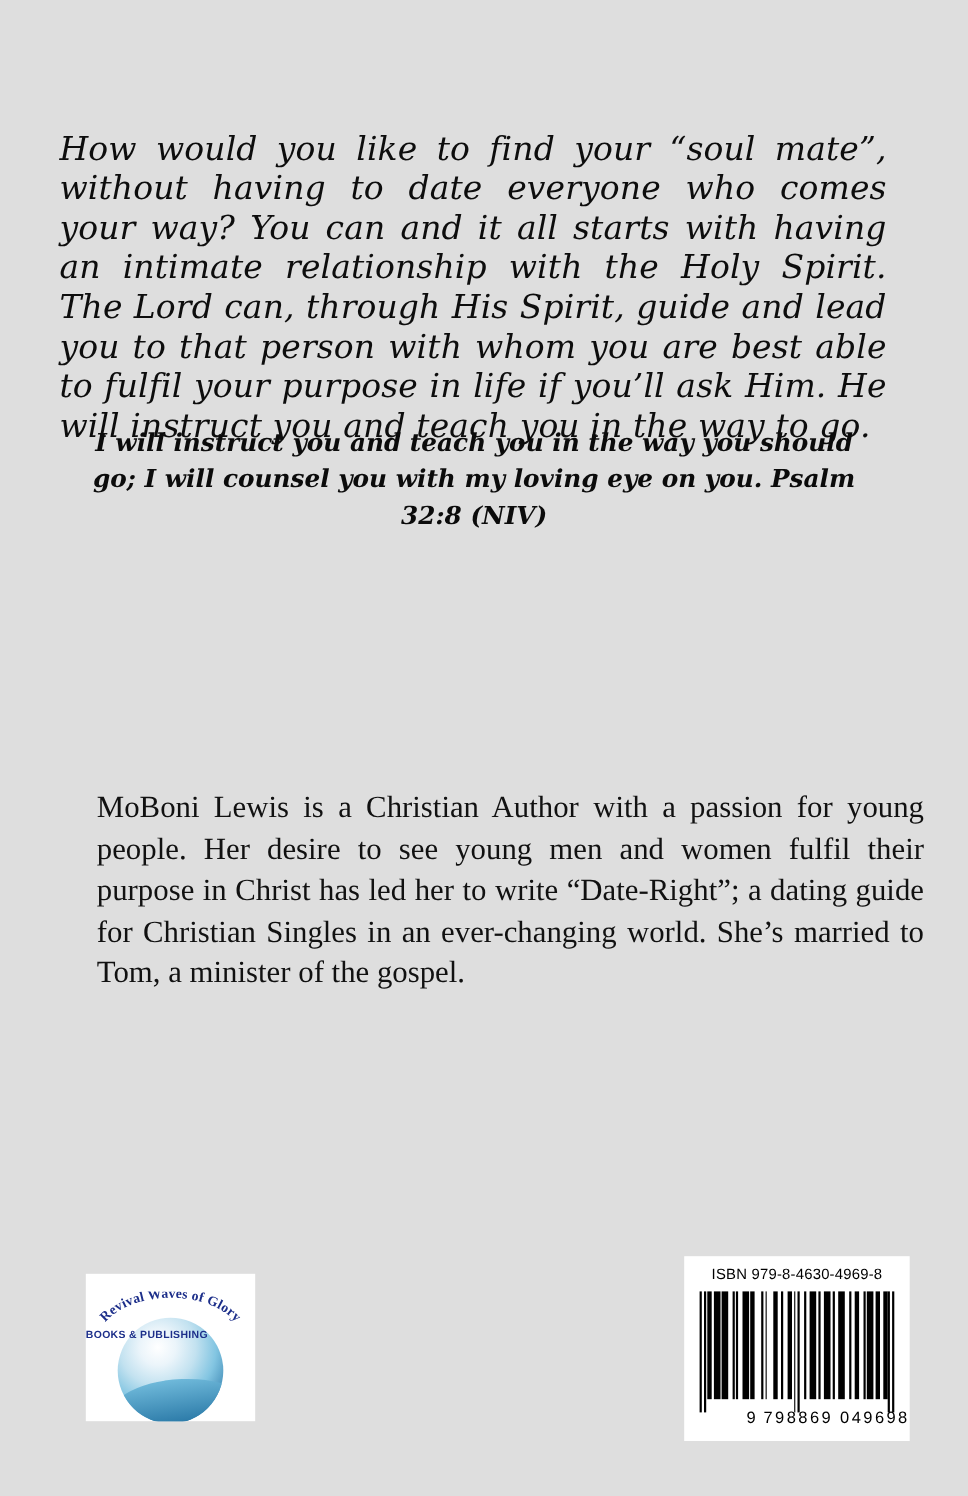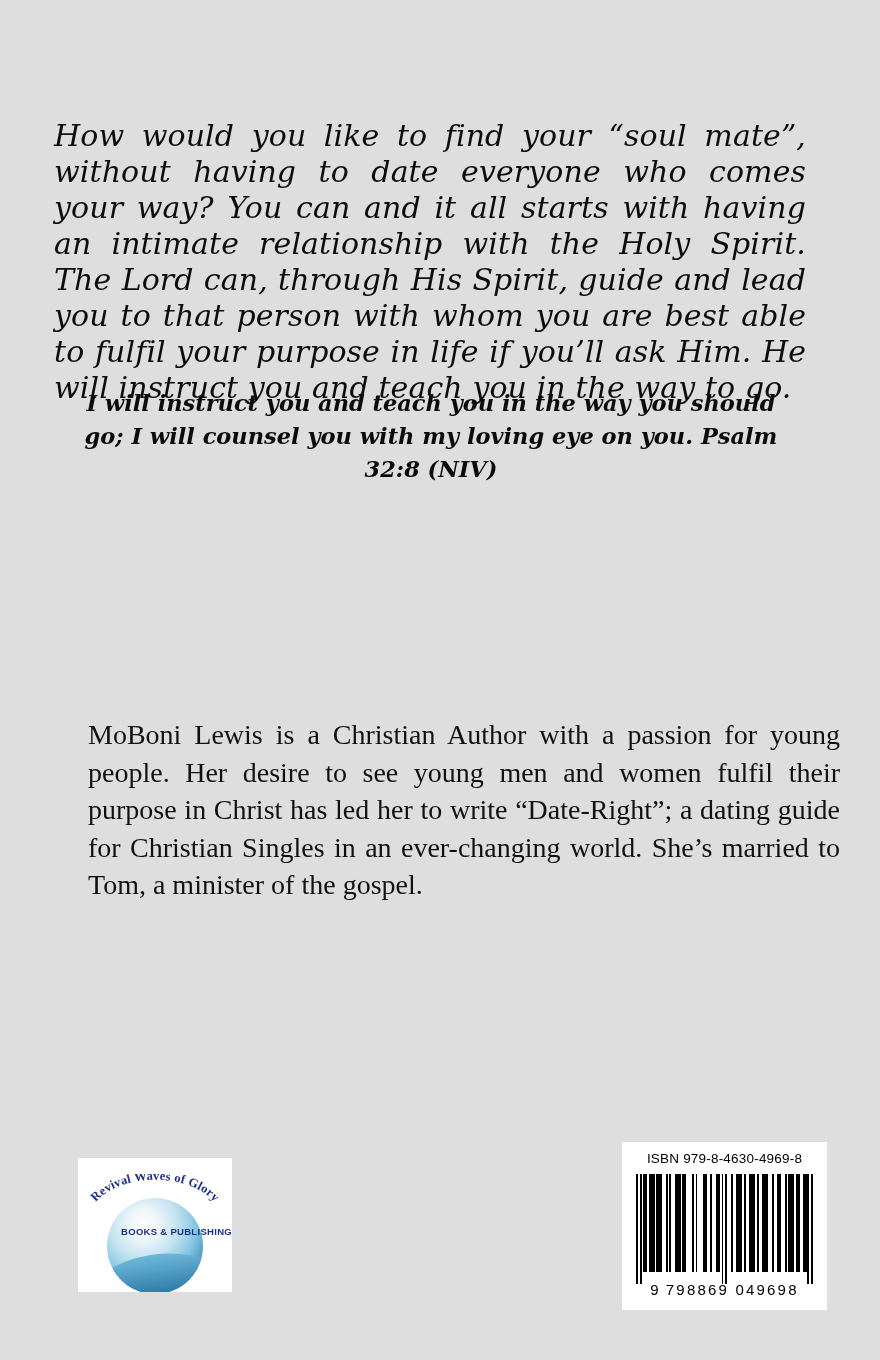--- a/index.html
+++ b/index.html
@@ -98,24 +98,24 @@
   }
   .logo-arc text {
     font-family: "Liberation Serif", serif;
     font-size: 12.5px;
     font-weight: bold;
     fill: #1d2f8a;
     letter-spacing: 0.2px;
   }
   .logo-sub {
     position: absolute;
-    top: 68px;
+    top: 50px;
     left: 0;
     width: 100%;
-    text-align: right;
+    text-align: left;
     font-family: "Liberation Sans", sans-serif;
     font-size: 9.5px;
     font-weight: bold;
     color: #1d2f8a;
     letter-spacing: 0.3px;
   }
   .logo-globe {
     position: absolute;
     left: 50%;
     top: 40px;
@@ -184,21 +184,21 @@
     background: #000;
     height: 100%;
   }
   .barcode i.sp { background: transparent; }
   .barcode i.tall { height: 112%; }
   .isbn-digits {
     position: absolute;
     bottom: 12px;
     left: 0;
     width: 100%;
-    text-align: center;
+    text-align: right;
     font-family: "Liberation Sans", sans-serif;
     font-size: 15px;
     letter-spacing: 2.2px;
     color: #000;
   }
   .isbn-digits .lead {
     margin-right: 5px;
   }
 </style>
 </head>

